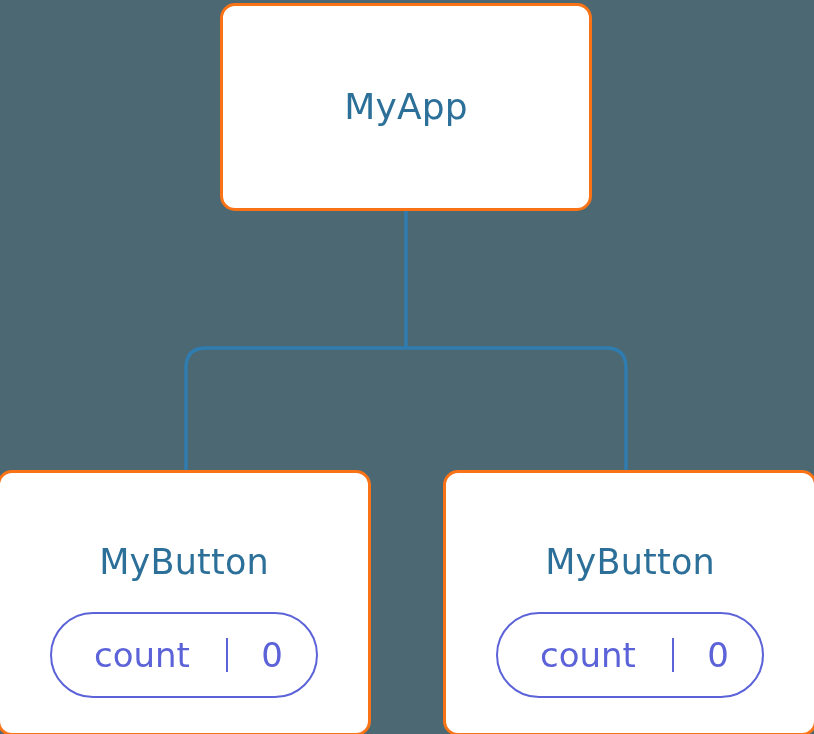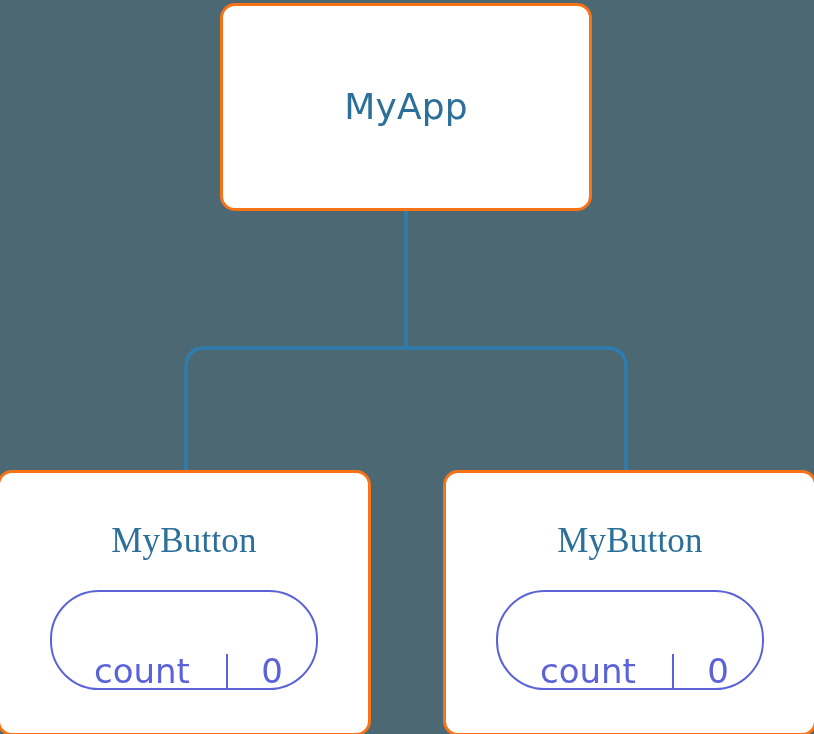--- a/index.html
+++ b/index.html
@@ -61,31 +61,30 @@
     font-size: 35px;
     font-weight: 400;
     letter-spacing: 0.2px;
     line-height: 1;
     white-space: nowrap;
   }
   .node-root .node-title {
     font-size: 36px;
   }
   .node-child .node-title {
-    margin-top: 50px;
+    margin-top: 72px;
     font-size: 35px;
-    font-family: Liberation Serif, serif;
   }
 
   
   .state-pill {
     margin-top: 32px;
-    height: 100px;
+    height: 86px;
     display: flex;
-    align-items: flex-end;
+    align-items: center;
     border: 2px solid #5c63d8;
     border-radius: 49px;
     box-sizing: border-box;
     background: transparent;
     overflow: hidden;
   }
   .state-key, .state-val {
     display: flex;
     align-items: center;
     justify-content: center;

